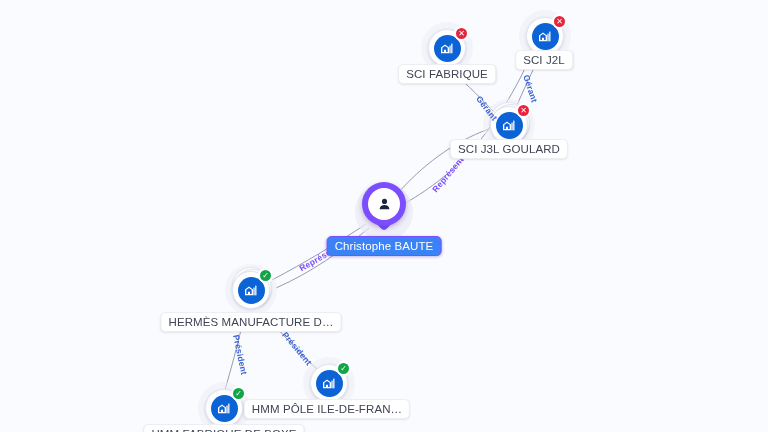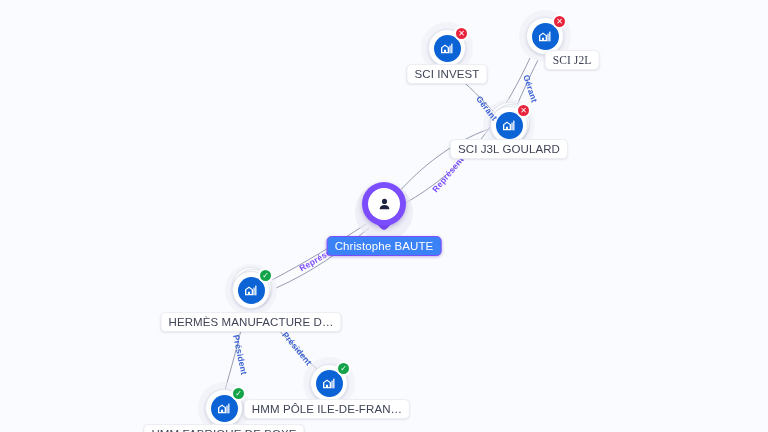--- a/index.html
+++ b/index.html
@@ -255,22 +255,22 @@
     </div>
   <div id="edge-label-layer">
       <div class="edge-label rel-ger" style="left: 478px; top: 92px; transform: rotate(52deg);">Gérant</div>
       <div class="edge-label rel-ger" style="left: 526px; top: 70px; transform: rotate(72deg);">Gérant</div>
       <div class="edge-label rel-rep" style="left: 434px; top: 186px; transform: rotate(-50deg);">Représentant</div>
       <div class="edge-label rel-rep" style="left: 300px; top: 264px; transform: rotate(-30deg);">Représentant</div>
       <div class="edge-label rel-pre" style="left: 236px; top: 330px; transform: rotate(78deg);">Président</div>
       <div class="edge-label rel-pre" style="left: 284px; top: 328px; transform: rotate(50deg);">Président</div>
     </div>
   <div id="node-label-layer">
-      <div class="node-label" style="left: 447px; top: 64px;">SCI INVEST</div>
-      <div class="node-label" style="left: 572px; top: 50px; font-family: Liberation Serif, serif;">SCI J2L</div>
+      <div class="node-label" style="left: 447px; top: 64px;">SCI FABRIQUE</div>
+      <div class="node-label" style="left: 544px; top: 50px;">SCI J2L</div>
       <div class="node-label" style="left: 509px; top: 139px;">SCI J3L GOULARD</div>
       <div class="node-label selected" style="left: 384px; top: 236px;">Christophe BAUTE</div>
       <div class="node-label" style="left: 251px; top: 312px;">HERMÈS MANUFACTURE D…</div>
       <div class="node-label" style="left: 327px; top: 399px;">HMM PÔLE ILE-DE-FRAN…</div>
       <div class="node-label" style="left: 224px; top: 424px;">HMM FABRIQUE DE BOXE</div>
     </div>
 
 </div>
 
 </body></html>

